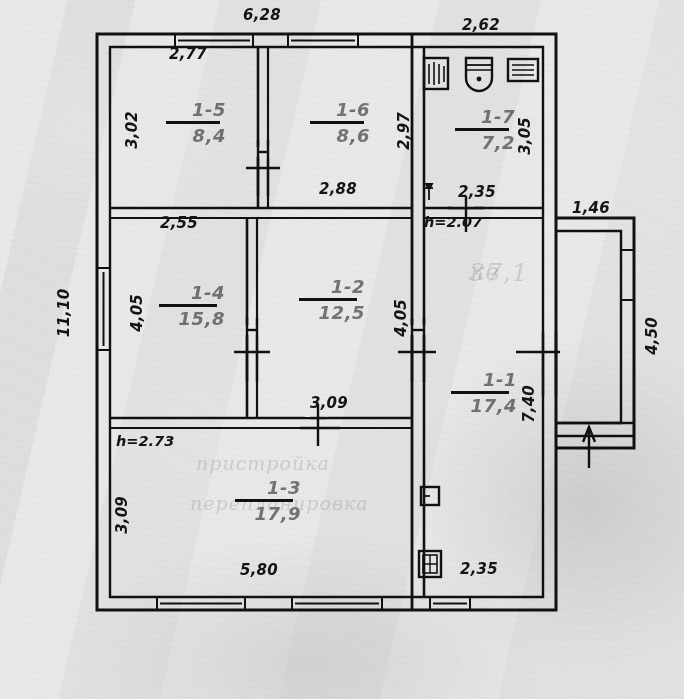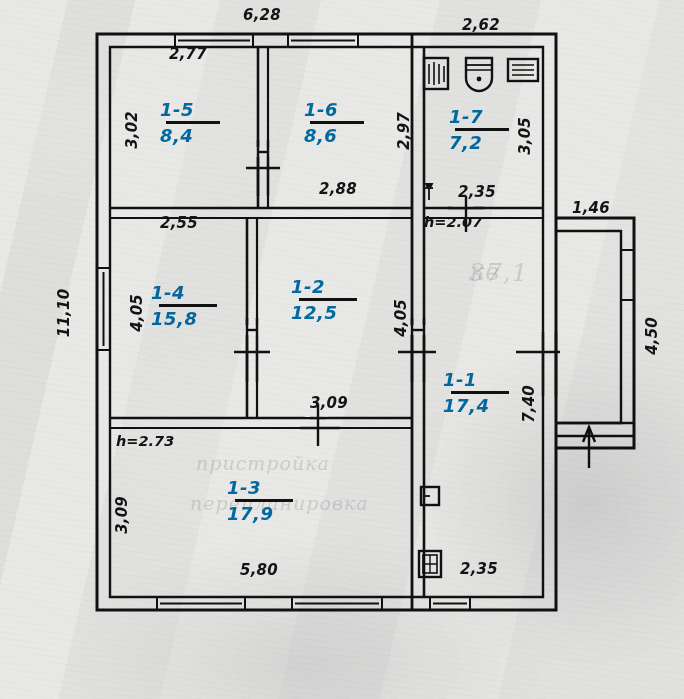--- a/index.html
+++ b/index.html
@@ -32,22 +32,22 @@
 
   #plan{position:absolute;inset:0;}
   .lbl{position:absolute;font-style:italic;font-weight:700;color:#141414;
        white-space:nowrap;line-height:1.06;
        font-family:"DejaVu Sans","Liberation Sans",sans-serif;}
   .dim{font-size:15px;letter-spacing:.2px;}
   .hnote{font-size:14.5px;}
   .rot{transform-origin:50% 50%;}
 
   
-  .room{position:absolute;text-align:left;font-style:italic;font-weight:700;
-        color:#0369a1;line-height:1.1;}
+  .room{position:absolute;text-align:right;font-style:italic;font-weight:700;
+        color:#737373;line-height:1.1;}
   .room .code{font-size:18px;letter-spacing:.5px;}
   .room .bar{height:2.4px;background:#111;margin:1.5px auto 2px;}
   .room .area{font-size:18px;letter-spacing:.5px;}
 </style>
 </head>
 <body>
 
 <div id="sheet">
 
   <div class="ghost" style="left:424px;top:258px;font-size:25px;margin-left:45px;">37,1</div>

